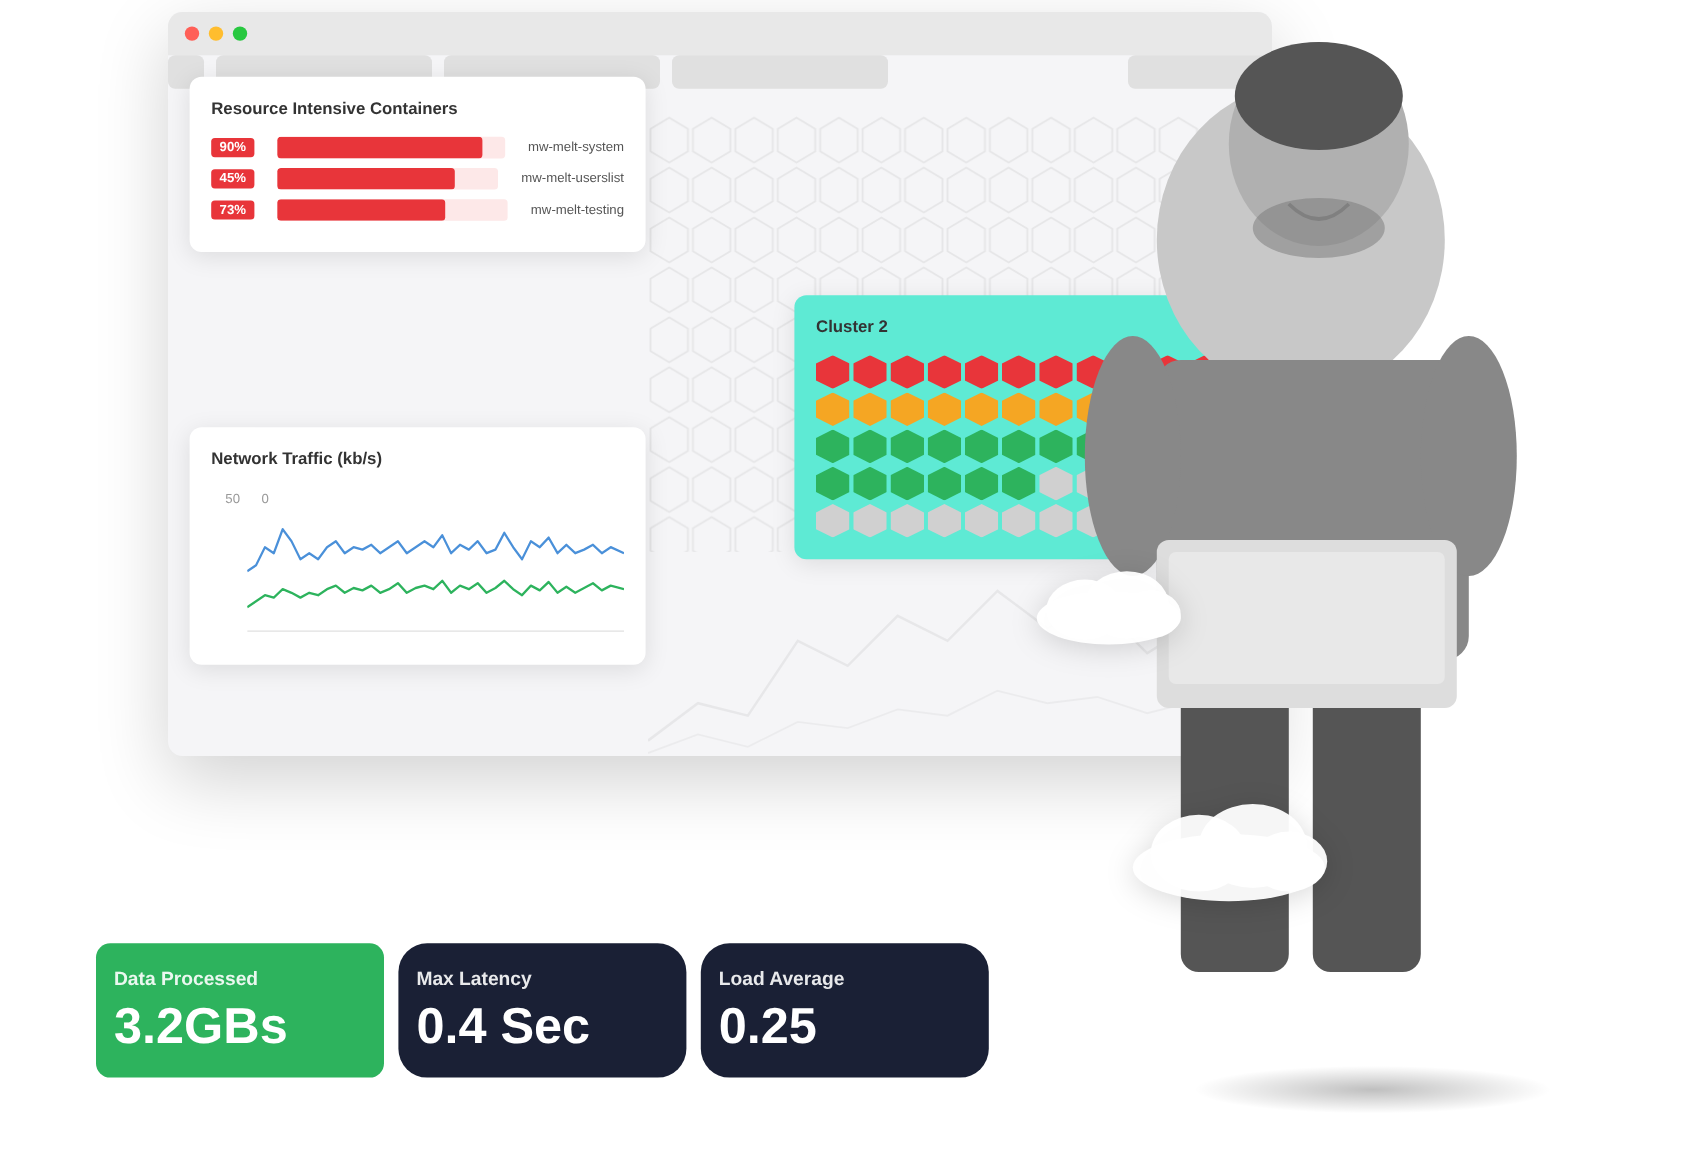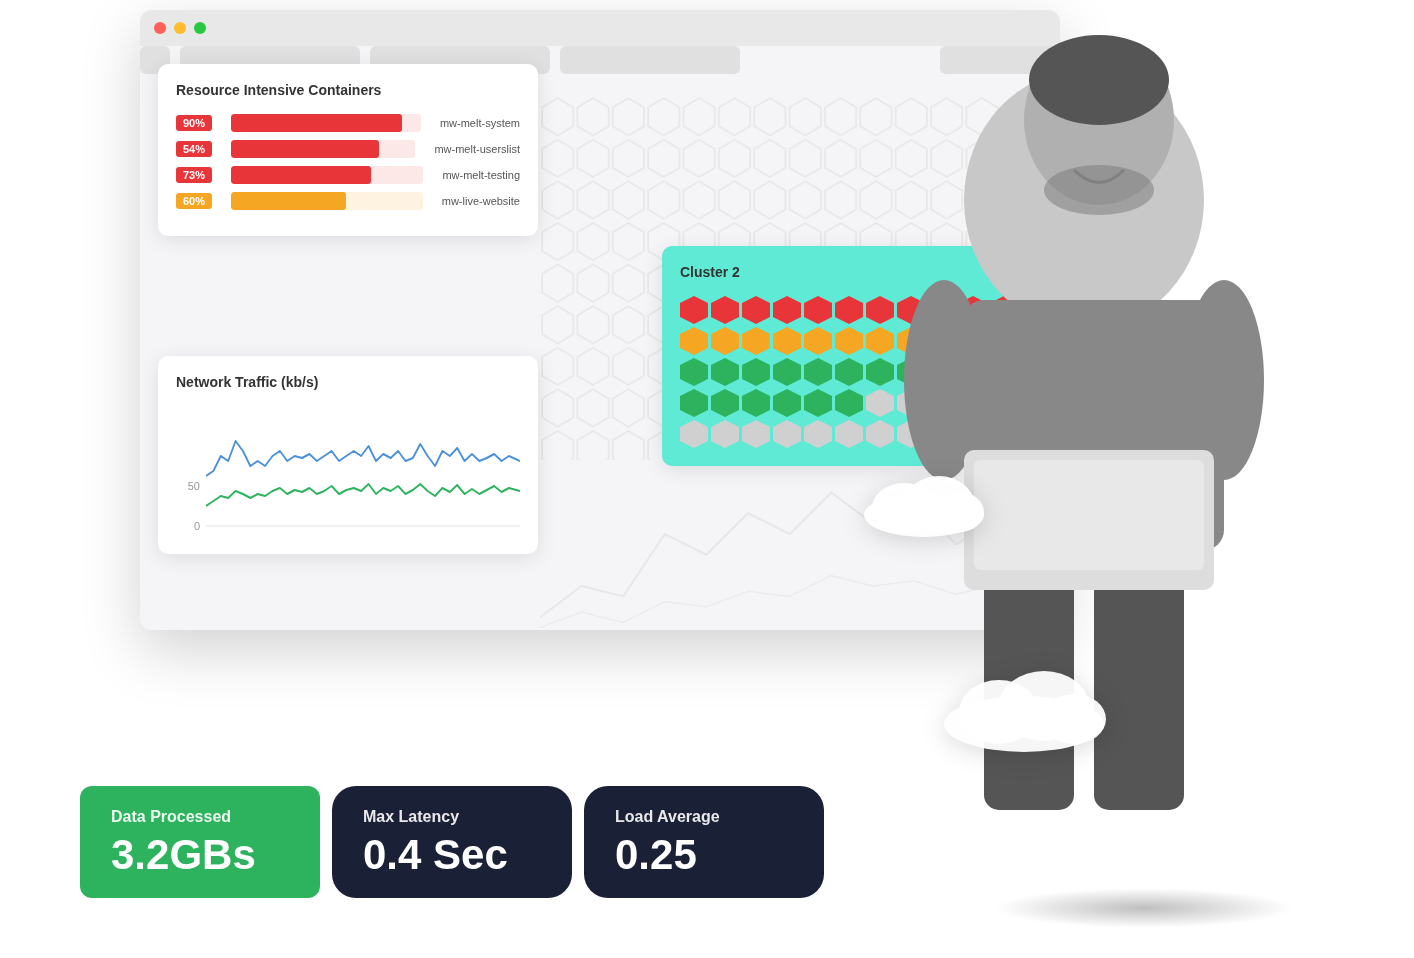--- a/index.html
+++ b/index.html
@@ -140,24 +140,23 @@
       width: 100%;
       height: 100%;
     }
 
     .chart-y-labels {
       position: absolute;
       left: 0;
       top: 0;
       bottom: 0;
       display: flex;
-      flex-direction: column;
-      justify-content: flex-end;
+      flex-direction: row;
+      justify-content: center;
       padding: 4px 0;
-      gap: 28px;
     }
 
     .chart-y-label {
       font-size: 11px;
       color: #999;
       width: 24px;
       text-align: right;
     }
 
     
@@ -195,21 +194,21 @@
     .stat-cards {
       position: absolute;
       bottom: 60px;
       left: 80px;
       display: flex;
       gap: 0;
       z-index: 20;
     }
 
     .stat-card {
-      padding: 22px 31px;
+      padding: 22px 15px;
       min-width: 240px;
     }
 
     .stat-card.green-bg {
       background: #2db35d;
       border-radius: 12px;
     }
 
     .stat-card.dark-bg {
       background: #1a2035;
@@ -346,39 +345,32 @@
 
         <div id="ric-bars">
             <div class="bar-row">
               <span class="bar-label-pct">90%</span>
               <div class="bar-track bar-bg-red" style="width: 260px;">
                 <div class="bar-fill red" style="width: 90%;"></div>
               </div>
               <span class="bar-name">mw-melt-system</span>
             </div>
             <div class="bar-row">
-              <span class="bar-label-pct">54%</span>
+              <span class="bar-label-pct">45%</span>
               <div class="bar-track bar-bg-red" style="width: 260px;">
                 <div class="bar-fill red" style="width: 80%;"></div>
               </div>
               <span class="bar-name">mw-melt-userslist</span>
             </div>
             <div class="bar-row">
               <span class="bar-label-pct">73%</span>
               <div class="bar-track bar-bg-red" style="width: 260px;">
                 <div class="bar-fill red" style="width: 73%;"></div>
               </div>
               <span class="bar-name">mw-melt-testing</span>
-            </div>
-            <div class="bar-row">
-              <span class="bar-label-pct orange">60%</span>
-              <div class="bar-track bar-bg-orange" style="width: 260px;">
-                <div class="bar-fill orange" style="width: 60%;"></div>
-              </div>
-              <span class="bar-name">mw-live-website</span>
             </div>
           </div>
       </div>
 
       <div class="card-network">
         <div class="card-title">Network Traffic (kb/s)</div>
         <div class="chart-area">
           <div class="chart-y-labels">
             <span class="chart-y-label">50</span>
             <span class="chart-y-label">0</span>

